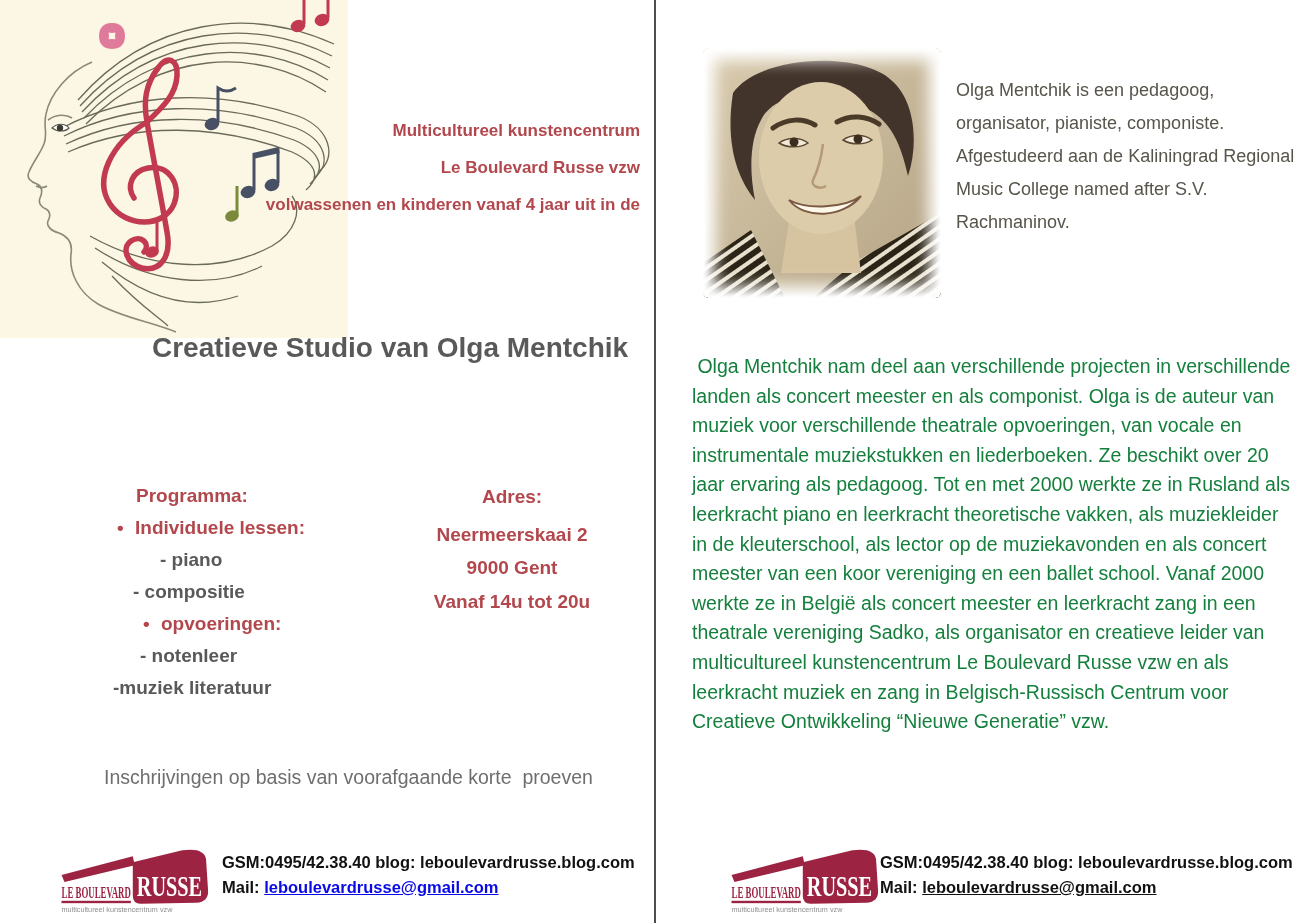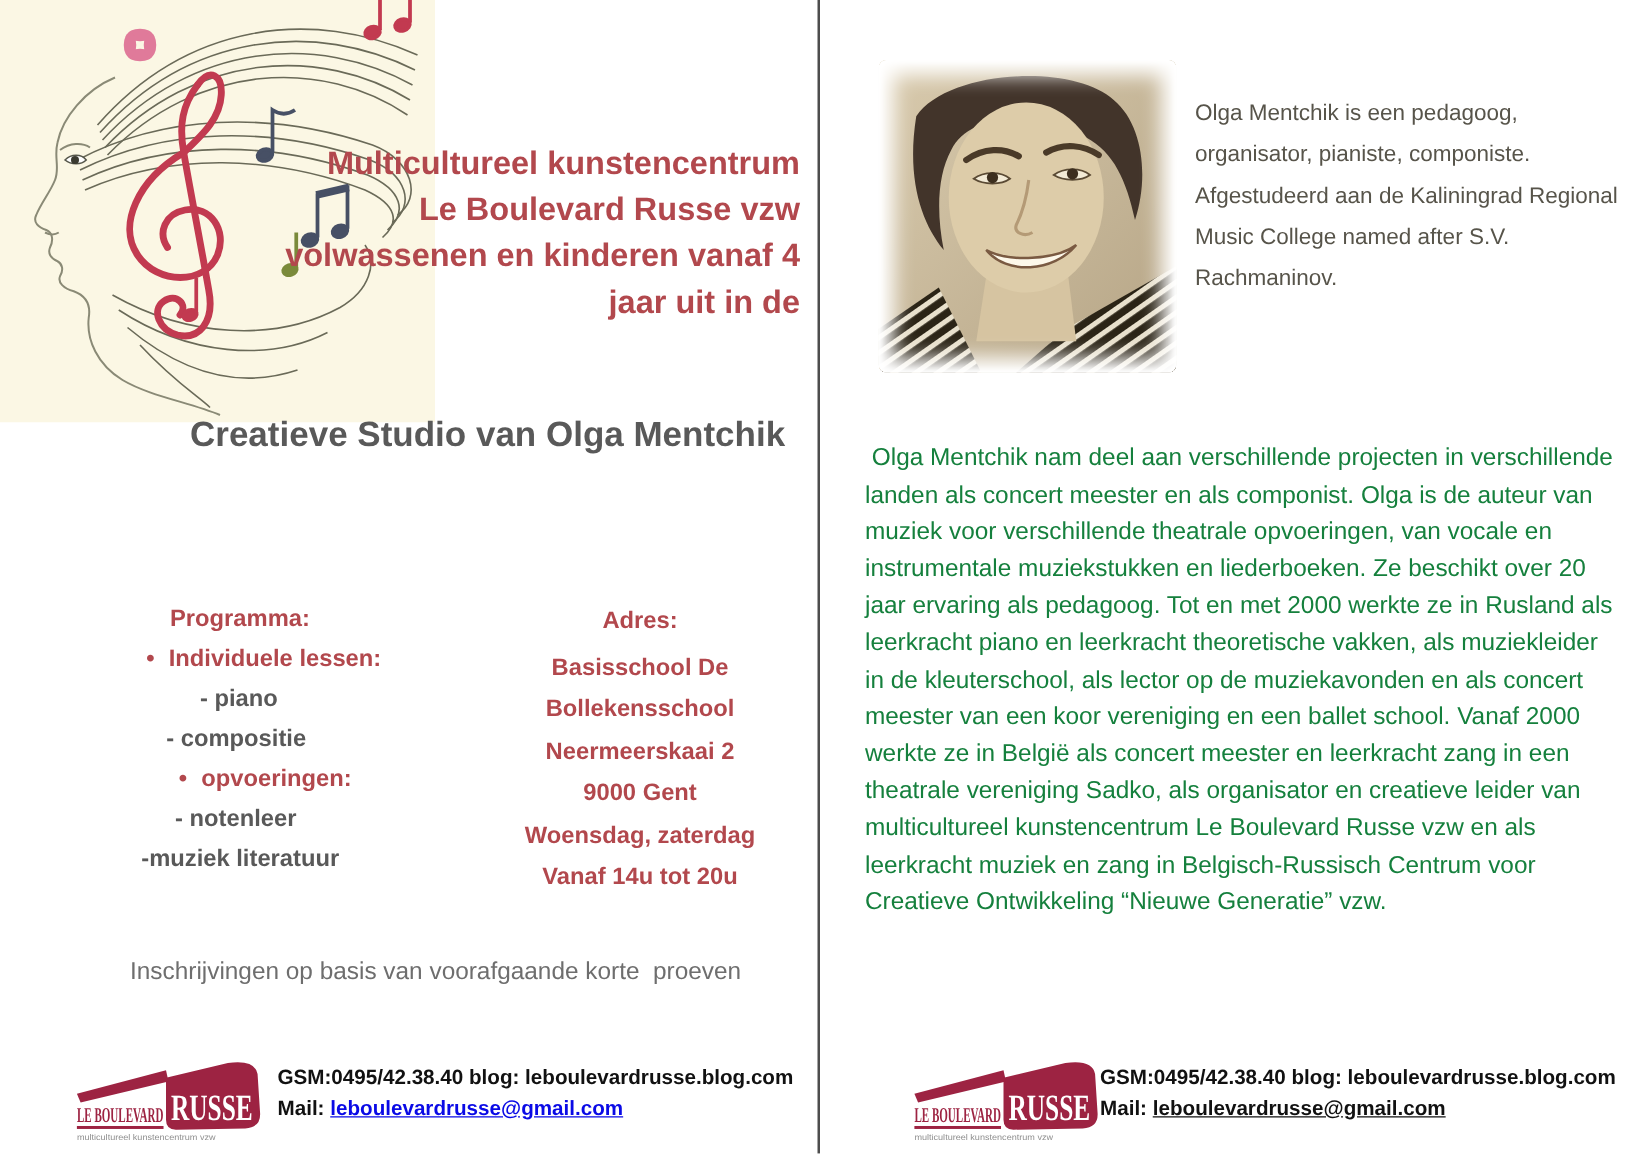--- a/index.html
+++ b/index.html
@@ -3,21 +3,21 @@
 <meta charset="utf-8">
 <style>
   html,body{margin:0;padding:0;background:#fff;}
   .canvas{position:relative;width:1309px;height:923px;background:#fff;overflow:hidden;
           font-family:"Liberation Sans","DejaVu Sans",sans-serif;}
   .divider{position:absolute;left:654px;top:0;width:2px;height:923px;background:#4d4d4d;}
 
   
   .artwork{position:absolute;left:0;top:0;width:348px;height:338px;}
   .red-header{position:absolute;left:200px;top:112px;width:440px;text-align:right;
-              color:#b2484d;font-weight:bold;font-size:26px;line-height:37px;}
+              color:#b2484d;font-weight:bold;font-size:17px;line-height:37px;}
   .page-title{position:absolute;left:152px;top:332px;width:500px;
               color:#595959;font-weight:bold;font-size:28px;}
   .prog{position:absolute;left:105px;top:480px;width:230px;
         font-size:19px;font-weight:bold;}
   .prog-line{line-height:32px;color:#595959;white-space:nowrap;}
   .prog-line.red{color:#b2484d;}
   .blt{display:inline-block;width:18px;color:#b2484d;}
   .adres{position:absolute;left:378px;top:480px;width:268px;text-align:center;
          color:#b2484d;font-weight:bold;font-size:19px;line-height:33.5px;}
   .adres .head{margin-bottom:4px;}
@@ -129,24 +129,22 @@
       <div class="prog-line red" style="margin-left:12px"><span class="blt">•</span><span>Individuele lessen:</span></div>
       <div class="prog-line" style="margin-left:55px">- piano</div>
       <div class="prog-line" style="margin-left:28px">- compositie</div>
       <div class="prog-line red" style="margin-left:38px"><span class="blt">•</span><span>opvoeringen:</span></div>
       <div class="prog-line" style="margin-left:35px">- notenleer</div>
       <div class="prog-line" style="margin-left:8px">-muziek literatuur</div>
     </div>
 
     <div class="adres">
       <div class="head">Adres:</div>
-      <div>Basisschool De Bollekensschool</div>
       <div>Neermeerskaai 2</div>
       <div>9000 Gent</div>
-      <div>Woensdag, zaterdag</div>
       <div>Vanaf 14u tot 20u</div>
     </div>
 
     <div class="note">Inschrijvingen op basis van voorafgaande korte  proeven</div>
 
     <div class="footer footer-left">
       <svg class="logo" viewBox="0 0 200 68">
         <path d="M120,16 L170,4 Q192,1 194,13 L196,44 Q197,56 184,57 L128,58 Q120,58 120,50 Z" fill="#9d2342"></path>
         <path d="M48,29 L120,10 L122,19 L51,36 Z" fill="#9d2342"></path>
         <text class="logo-lb" x="48" y="52" font-size="17" textLength="70" lengthAdjust="spacingAndGlyphs">LE BOULEVARD</text>

